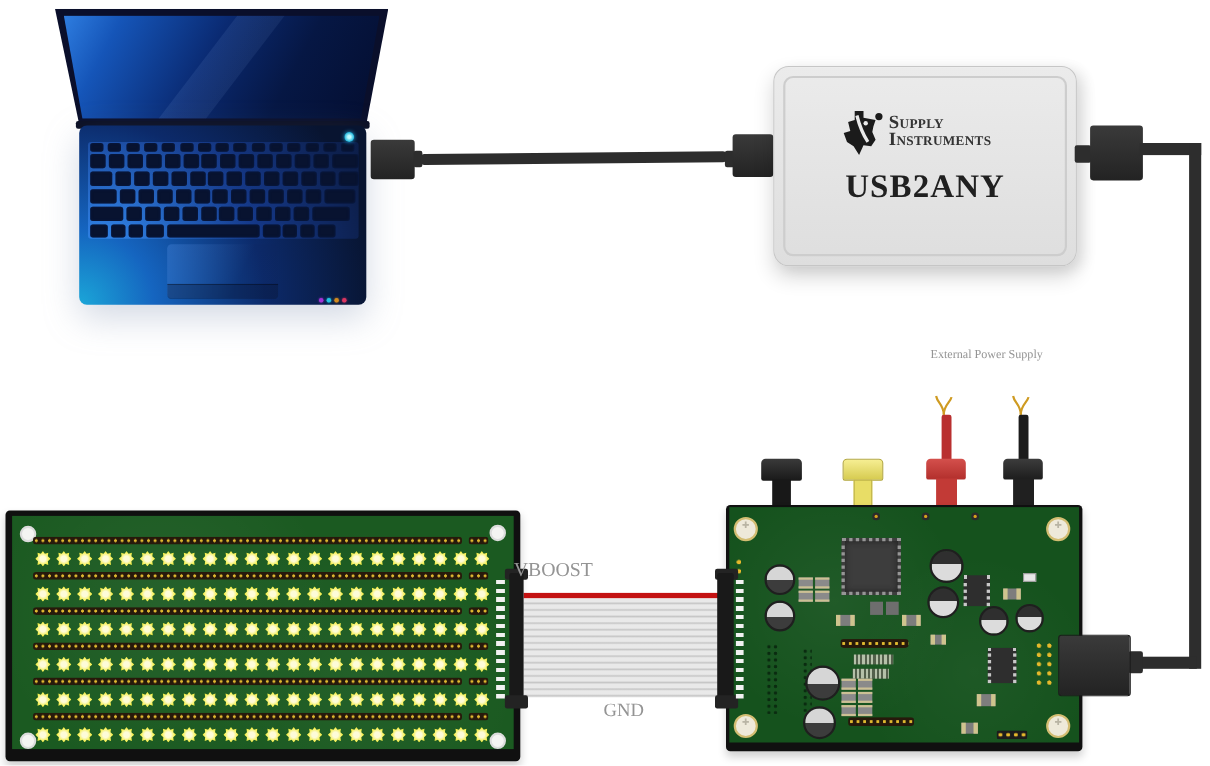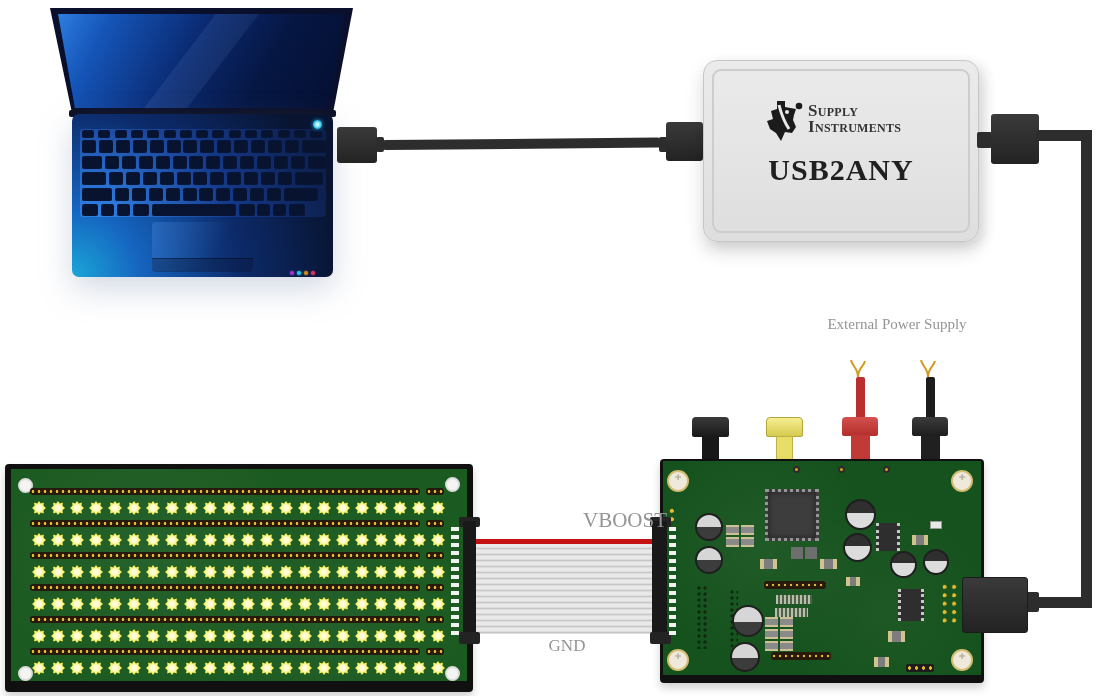--- a/index.html
+++ b/index.html
@@ -216,21 +216,21 @@
 
 <div>
   <div class="abs stub" style="left:977px;top:132px;width:15px;height:16px;"></div>
   <div class="abs plug" style="left:991px;top:114px;width:48px;height:50px;"></div>
   <div class="abs wire" style="left:1036px;top:130px;width:56px;height:11px;"></div>
   <div class="abs wire" style="left:1081px;top:130px;width:11px;height:478px;"></div>
   <div class="abs wire" style="left:1038px;top:597px;width:50px;height:11px;"></div>
   <div class="abs stub" style="left:1026px;top:592px;width:13px;height:20px;"></div>
 </div>
 
-<div class="abs glabel" style="left:807px;top:316px;width:180px;text-align:center;font-size:15px;"><span>External Power Supply</span></div>
+<div class="abs glabel" style="left:807px;top:316px;width:180px;text-align:center;font-size:11px;"><span>External Power Supply</span></div>
 
 <div>
   <div class="abs post-cap" style="left:692px;top:417px;width:37px;height:20px;background:linear-gradient(180deg,#3a3a3a,#191919);"></div>
   <div class="abs" style="left:702px;top:436px;width:17px;height:27px;background:#181818;"></div>
 </div>
 <div>
   <div class="abs post-cap" style="left:766px;top:417px;width:37px;height:20px;background:linear-gradient(180deg,#f6ee92,#d6cb50);border:1px solid #b3a73c;box-sizing:border-box;"></div>
   <div class="abs" style="left:776px;top:436px;width:17px;height:27px;background:var(--post-yellow);border:1px solid #bdb148;box-sizing:border-box;"></div>
 </div>
 <div>
@@ -464,14 +464,14 @@
   <div class="abs conn-bar" style="left:463px;top:521px;width:13px;height:118px;"></div>
   <div class="abs conn-flange" style="left:459px;top:632px;width:21px;height:12px;"></div>
 </div>
 <div>
   <div class="abs conn-flange" style="left:650px;top:517px;width:21px;height:10px;"></div>
   <div class="abs conn-bar" style="left:652px;top:521px;width:15px;height:118px;"></div>
   <div class="abs conn-flange" style="left:650px;top:632px;width:21px;height:12px;"></div>
   <div class="abs pinstrip" style="left:669px;top:527px;width:7px;height:108px;"></div>
 </div>
 
-<div class="abs glabel" style="left:467px;top:508px;width:200px;text-align:right;font-size:21px;"><span>VBOOST</span></div>
+<div class="abs glabel" style="left:467px;top:508px;width:200px;text-align:left;font-size:18px;"><span>VBOOST</span></div>
 <div class="abs glabel" style="left:467px;top:636px;width:200px;text-align:center;font-size:17px;"><span>GND</span></div>
 
 </body></html>

